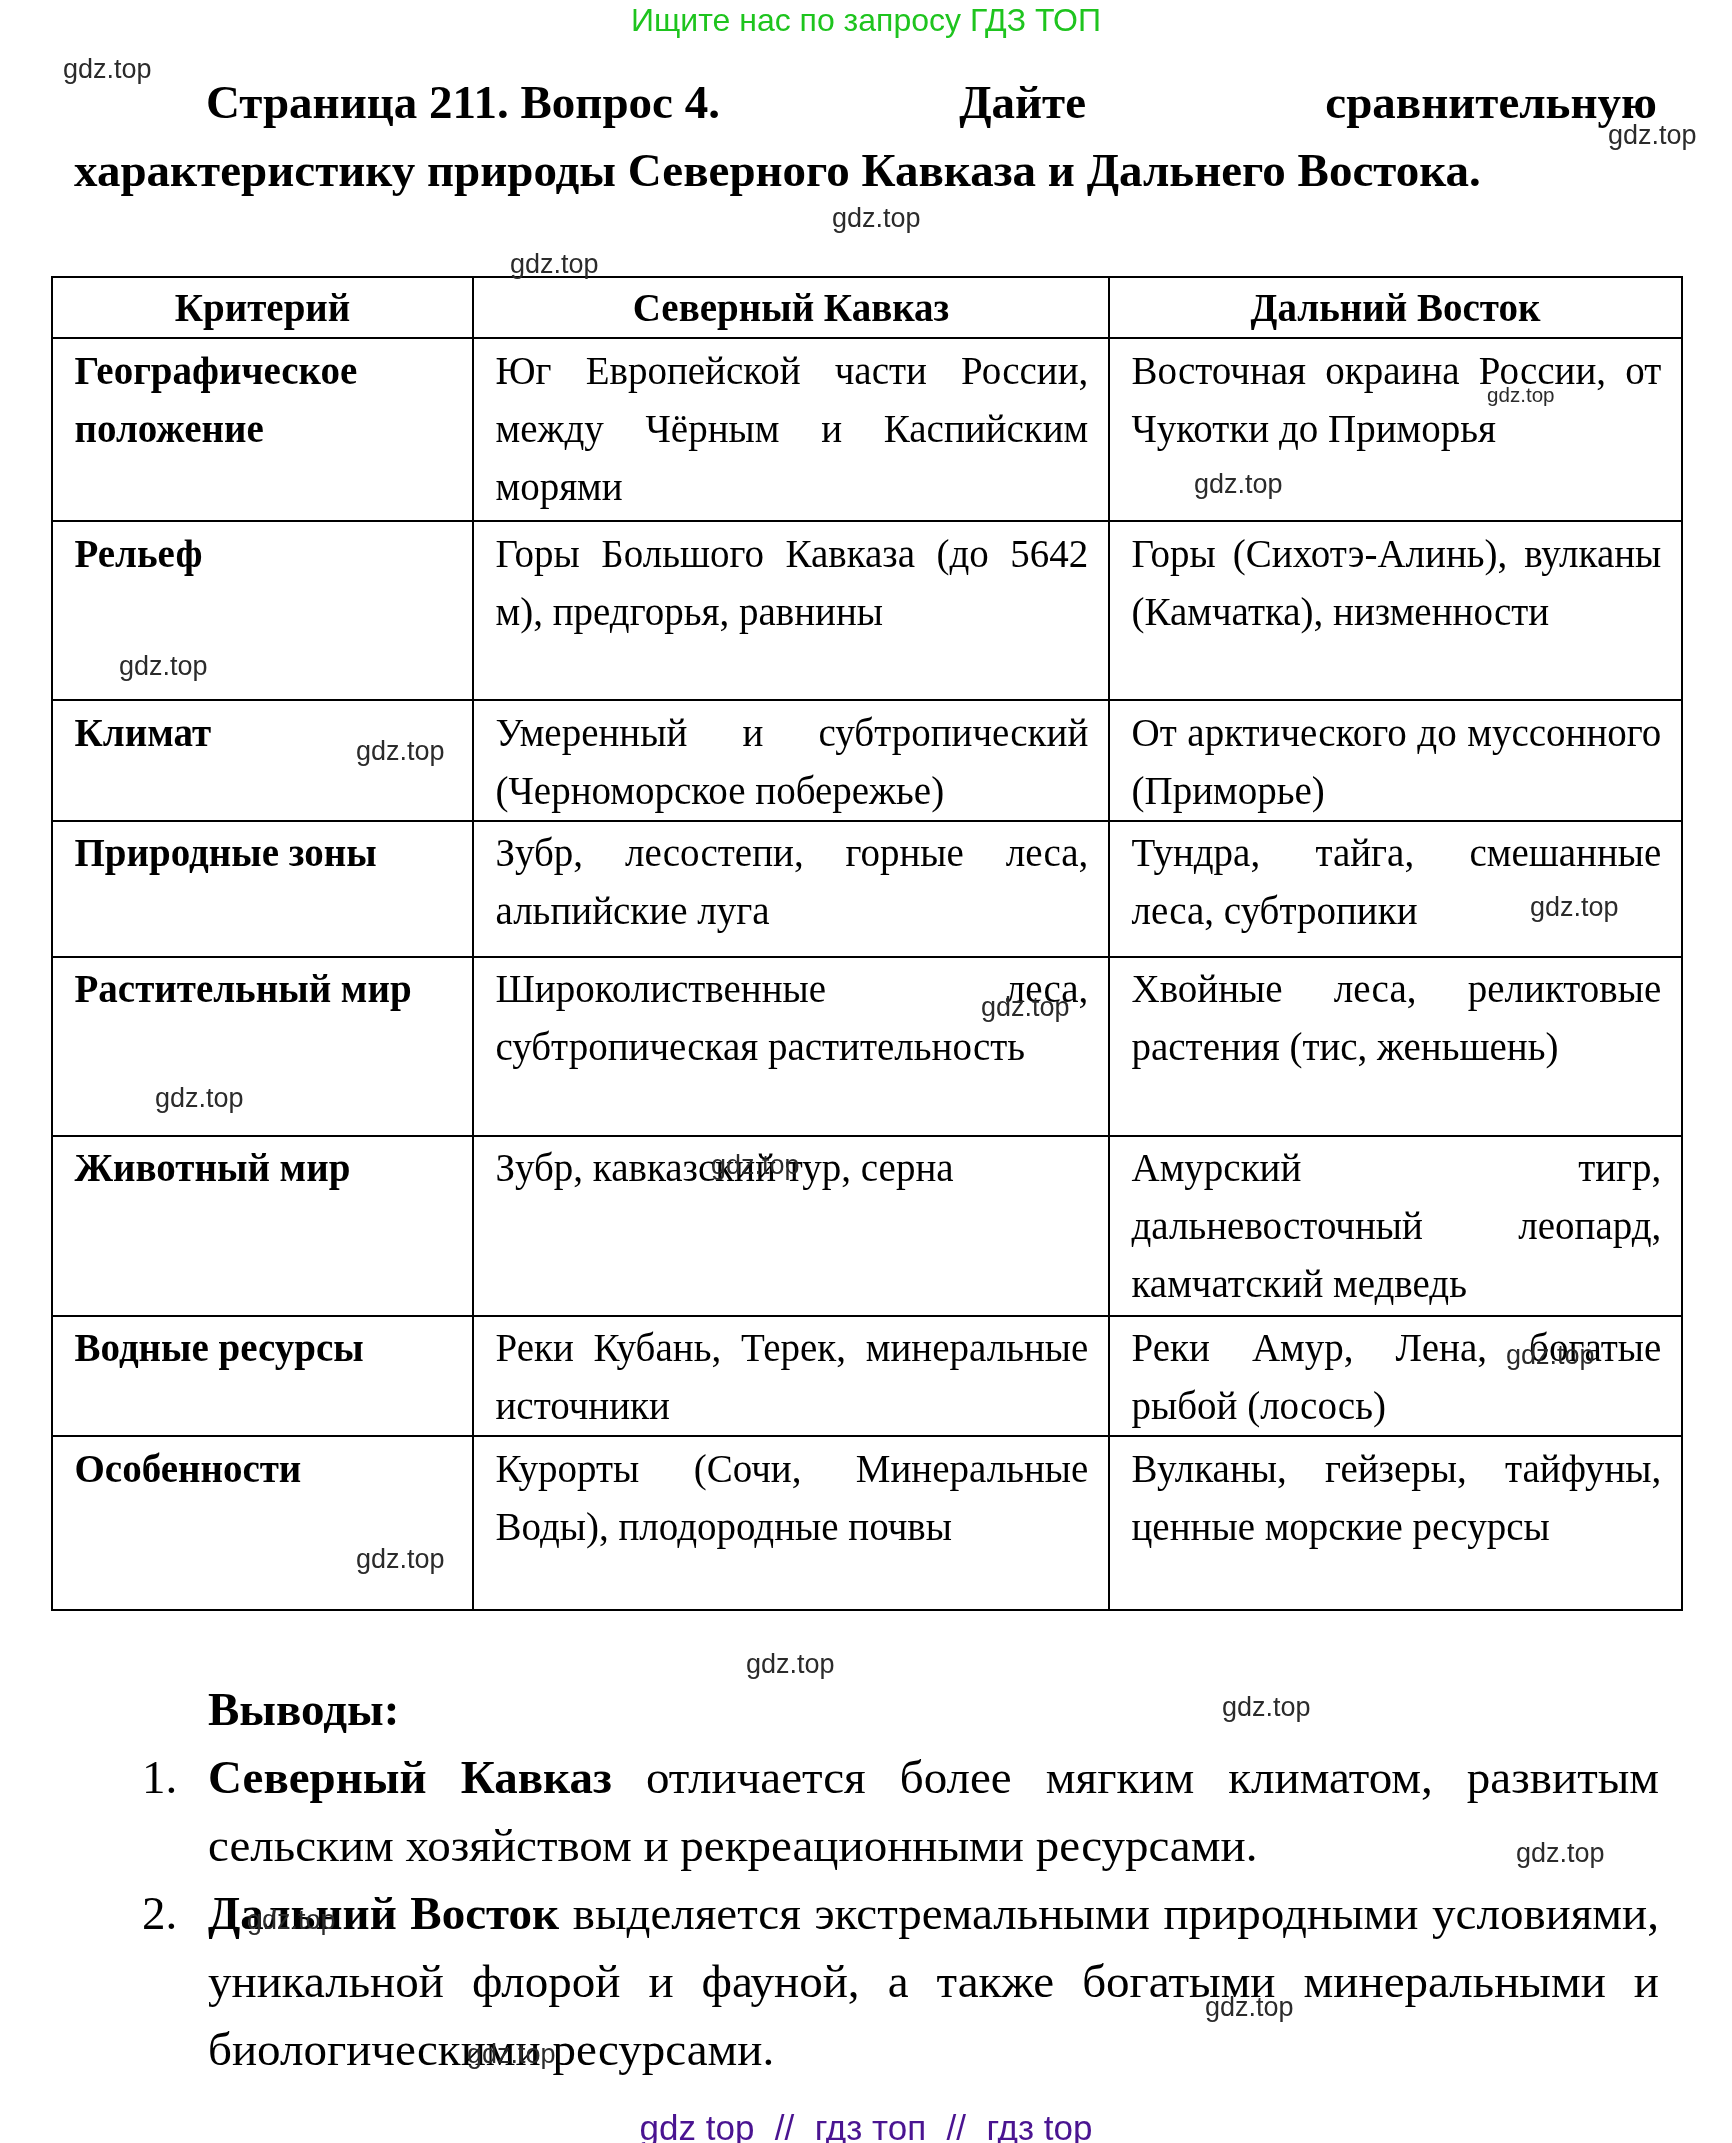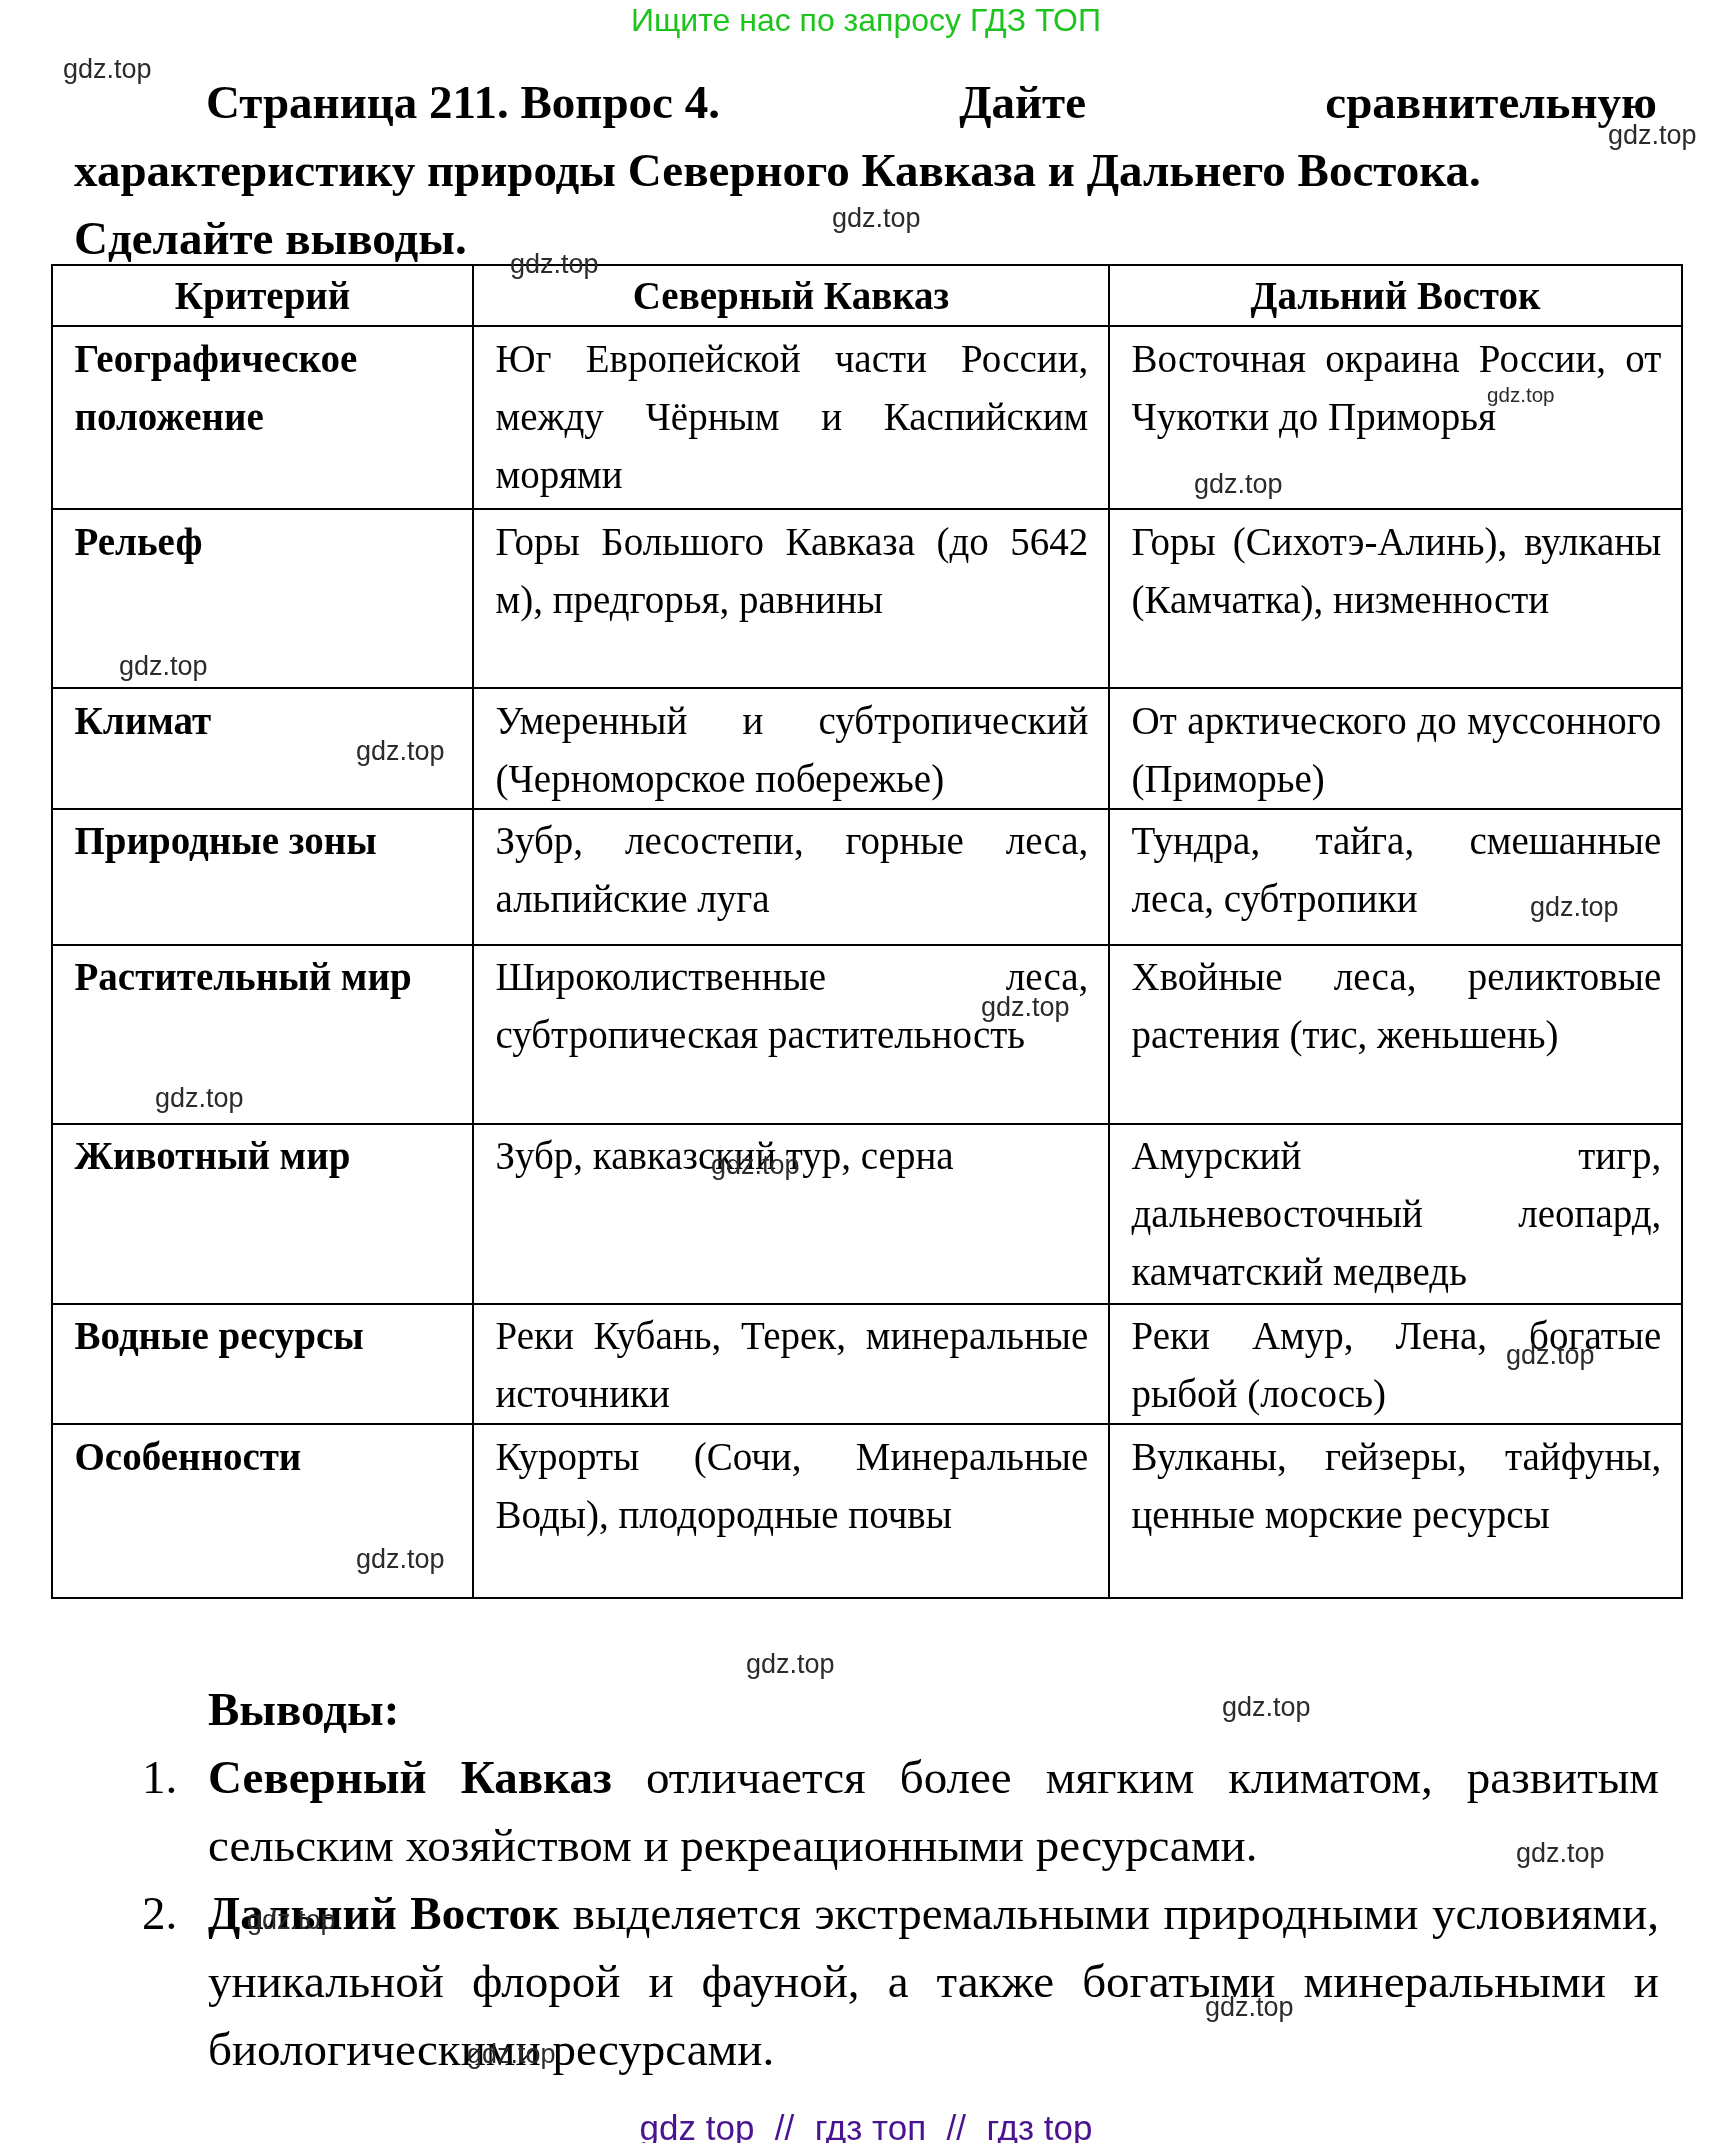--- a/index.html
+++ b/index.html
@@ -3,21 +3,21 @@
 <meta charset="utf-8">
 <style>
   html, body { margin:0; padding:0; background:#ffffff; }
   body { width:1732px; height:2143px; position:relative; overflow:hidden; font-family:"Liberation Serif", serif; color:#000; }
   .top-link { position:absolute; left:0; width:1732px; top:1.8px; text-align:center; font-family:"Liberation Sans", sans-serif; font-size:32px; color:#1ec41e; text-decoration:none; line-height:36px; }
   .title { position:absolute; left:74px; top:68px; width:1583px; font-weight:bold; font-size:47px; line-height:68px; text-align:justify; text-align-last:left; }
   .title .l1 { display:flex; justify-content:space-between; }
   .title .l1 .lead { padding-left:132px; }
   .wm { position:absolute; font-family:"Liberation Sans", sans-serif; font-size:27px; color:#2b2b2b; line-height:27px; white-space:nowrap; }
   .wm.sm { font-size:20.6px; line-height:20.6px; }
-  table.cmp { position:absolute; left:51px; top:264px; border-collapse:collapse; width:1630px; table-layout:fixed; }
+  table.cmp { position:absolute; left:51px; top:276px; border-collapse:collapse; width:1630px; table-layout:fixed; }
   table.cmp td, table.cmp th { border:2.7px solid #000; vertical-align:top; font-size:39px; line-height:58px; padding:2.7px 19.7px 0 21.5px; }
   table.cmp th { font-weight:bold; text-align:center; vertical-align:middle; padding:0 9px; height:57px; }
   table.cmp td.crit { font-weight:bold; text-align:left; }
   table.cmp td.val { text-align:justify; }
   .conc { position:absolute; left:208px; top:1659px; width:1451px; font-size:47px; line-height:68px; }
   .conc .head { font-weight:bold;margin-top:16px; }
   .conc ol { margin:0; padding:0; list-style:none; }
   .conc li { position:relative; text-align:justify; margin:0; }
   .conc li .num { position:absolute; left:-66px; top:0; font-weight:normal; }
   .conc li b { font-weight:bold; }
@@ -29,21 +29,20 @@
 
 <a class="top-link">Ищите нас по запросу ГДЗ ТОП</a>
 
 <div class="title">
   <div class="l1">
     <span class="lead">Страница 211. Вопрос 4.</span>
     <span>Дайте</span>
     <span>сравнительную</span>
   </div>
   <div>характеристику природы Северного Кавказа и Дальнего Востока.</div>
-  <div>Сделайте выводы.</div>
 </div>
 
 <table class="cmp">
   <colgroup>
     <col style="width:421px">
     <col style="width:636px">
     <col style="width:573px">
   </colgroup>
   <thead>
     <tr style="height:61px">

